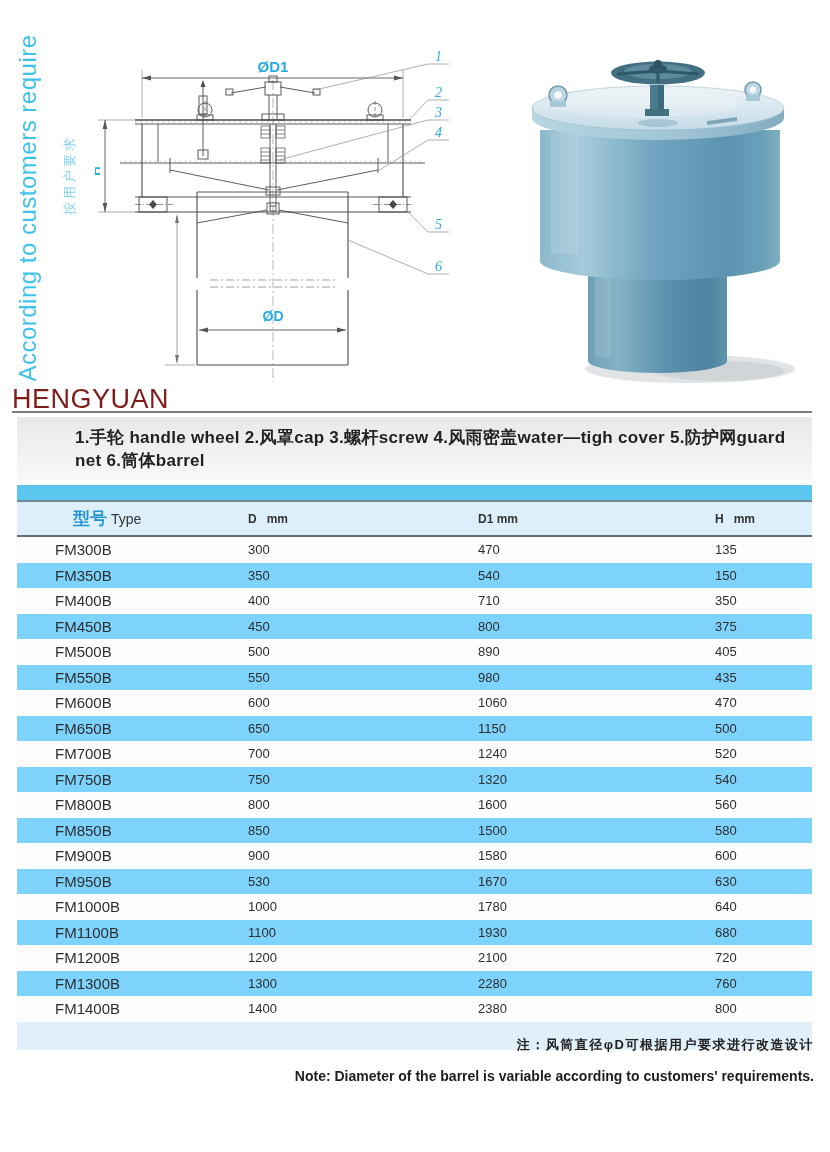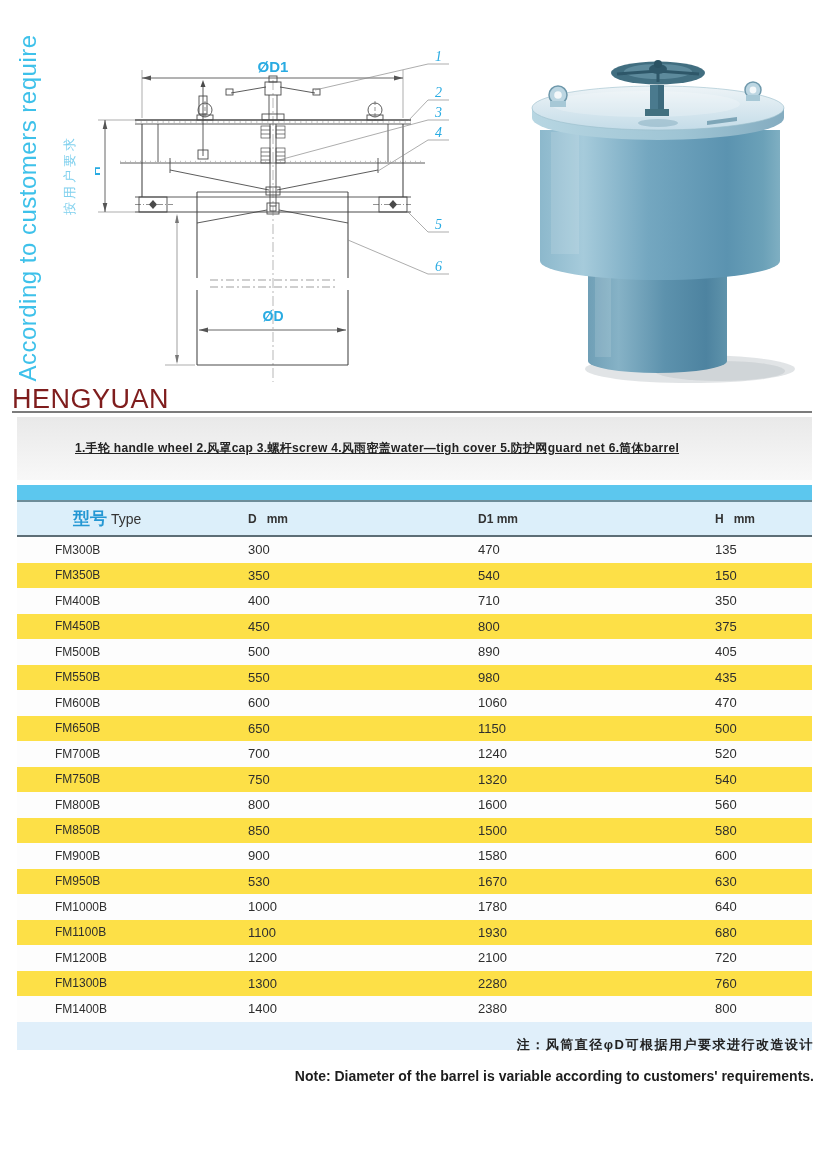--- a/index.html
+++ b/index.html
@@ -20,36 +20,36 @@
 
   
   .brand{position:absolute;left:12px;top:384px;font-size:27px;color:#7f1d1d;
     letter-spacing:0.5px;font-weight:normal;}
   .brand-rule{position:absolute;left:12px;top:411px;width:800px;height:2px;background:#7c7c7c;}
 
   
   .parts-box{position:absolute;left:17px;top:417px;width:795px;height:63px;
     background:linear-gradient(180deg,#e9e9e9 0%,#f1f1f1 55%,#f8f8f8 100%);
     display:flex;align-items:center;}
-  .parts-text{padding-left:58px;font-size:12px;font-weight:bold;color:#222;letter-spacing:0.3px;text-decoration:underline;}
+  .parts-text{padding-left:58px;font-size:17px;font-weight:bold;color:#222;letter-spacing:0.3px;}
 
   
   .cyan-bar{position:absolute;left:17px;top:485px;width:795px;height:15px;
     background:#5cc7ee;border-bottom:2px solid #6d8d99;}
   .spec-table{position:absolute;left:17px;top:502px;width:795px;}
   .thead{display:grid;grid-template-columns:231px 230px 237px 97px;height:33px;
     align-items:center;background:#dceffa;border-bottom:2px solid #5d6e76;}
   .thead .tc-type{padding-left:56px;}
   .h-zh{font-size:17px;font-weight:bold;color:#2497d3;}
   .h-en{font-size:14px;color:#333;}
   .h-dim{font-size:12px;font-weight:bold;color:#333;white-space:pre;}
   .trow{display:grid;grid-template-columns:231px 230px 237px 97px;height:25.5px;
     align-items:center;font-size:13px;color:#2e2e2e;background:#fdfdfd;}
-  .trow.alt{background:#fde047;}
-  .trow .tc-type{padding-left:38px;font-size:12px;}
+  .trow.alt{background:#7dd3fc;}
+  .trow .tc-type{padding-left:38px;font-size:15px;}
   .empty-row{height:28px;background:#e0effa;}
 
   
   .note-zh{position:absolute;right:16px;top:1036px;font-size:13px;font-weight:bold;
     color:#222;letter-spacing:1.5px;}
   .note-en{position:absolute;right:16px;top:1068px;font-size:14px;font-weight:bold;color:#1d1d1d;}
 
   svg text.dim{font-family:"Liberation Sans",sans-serif;font-weight:bold;fill:#29abe2;}
   svg text.callout{font-family:"Liberation Serif",serif;font-style:italic;fill:#29abe2;font-size:14px;}
 </style>

